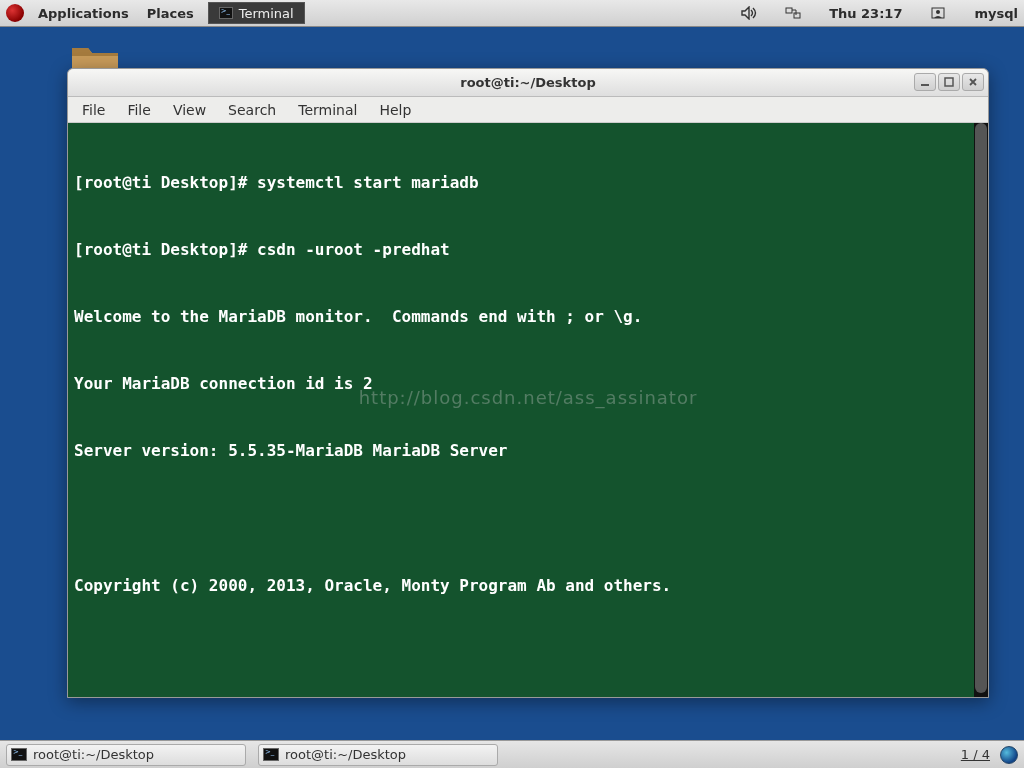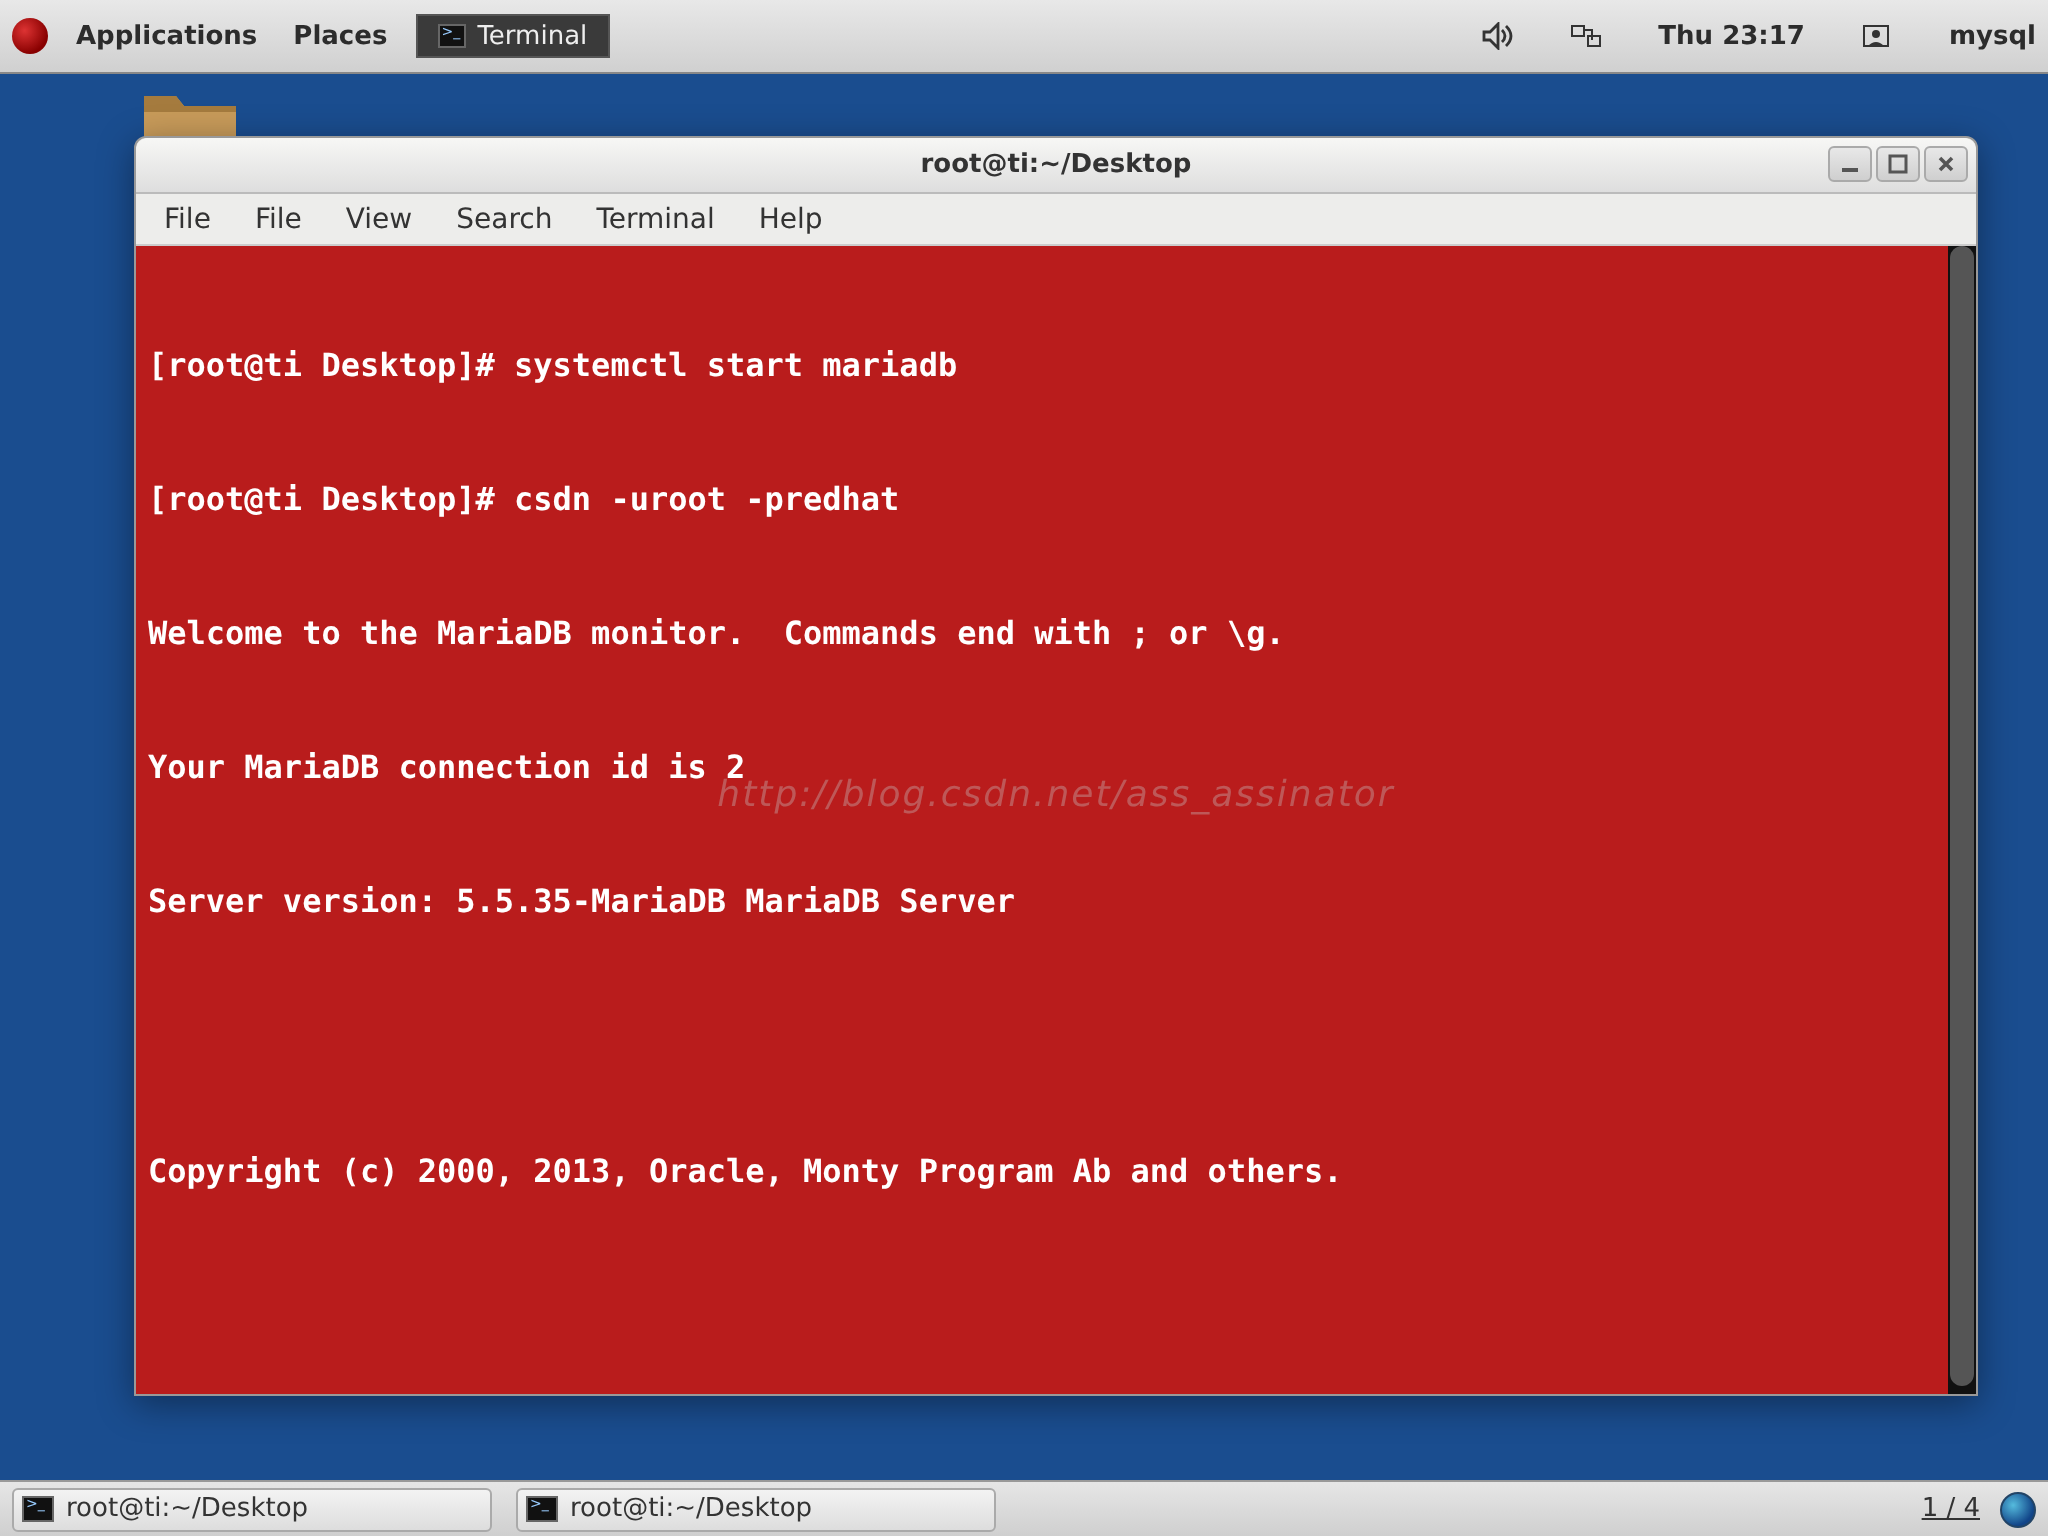--- a/index.html
+++ b/index.html
@@ -7,21 +7,21 @@
       width: 1024px;
       height: 768px;
       background: #1a4d8f;
       font-family: "DejaVu Sans", "Liberation Sans", sans-serif;
       overflow: hidden;
       position: relative;
     }
 
     
     .top-panel {
-      height: 37px;
+      height: 27px;
       background: linear-gradient(to bottom, #e8e8e8, #d0d0d0);
       border-bottom: 1px solid #888;
       display: flex;
       align-items: center;
       padding: 0 6px;
       font-size: 13px;
       color: #2c2c2c;
       position: relative;
     }
     .panel-left { display: flex; align-items: center; gap: 2px; }
@@ -85,35 +85,34 @@
       display: flex; align-items: center; justify-content: center;
       font-size: 11px; color: #555; cursor: pointer;
     }
     .menubar {
       height: 26px; display: flex; align-items: center;
       padding: 0 4px; gap: 2px; font-size: 14px; color: #333;
       background: #ededeb; border-bottom: 1px solid #ccc;
     }
     .menu-item { padding: 2px 10px; cursor: pointer; }
     .terminal-body {
-      flex: 1; background: #b91c1c; color: #fff;
+      flex: 1; background: #14532d; color: #fff;
       font-family: "DejaVu Sans Mono", "Liberation Mono", monospace;
       font-size: 16px; font-weight: bold;
       padding: 4px 6px; position: relative;
       white-space: pre-wrap; line-height: 1.4;
       overflow: hidden;
     }
     .terminal-line { white-space: pre; }
     .watermark {
       position: absolute; top: 262px; left: 0; right: 0;
       text-align: center; color: rgba(200,200,200,0.35);
       font-family: "DejaVu Sans", sans-serif; font-weight: normal;
       font-size: 18px; letter-spacing: 1px;
       pointer-events: none;
-      font-style: italic;
     }
     .scrollbar {
       position: absolute; right: 0; top: 0; bottom: 0;
       width: 14px; background: #111;
     }
     .scroll-thumb {
       position: absolute; right: 1px; width: 12px;
       top: 0; height: 570px;
       background: #555; border-radius: 6px;
     }

